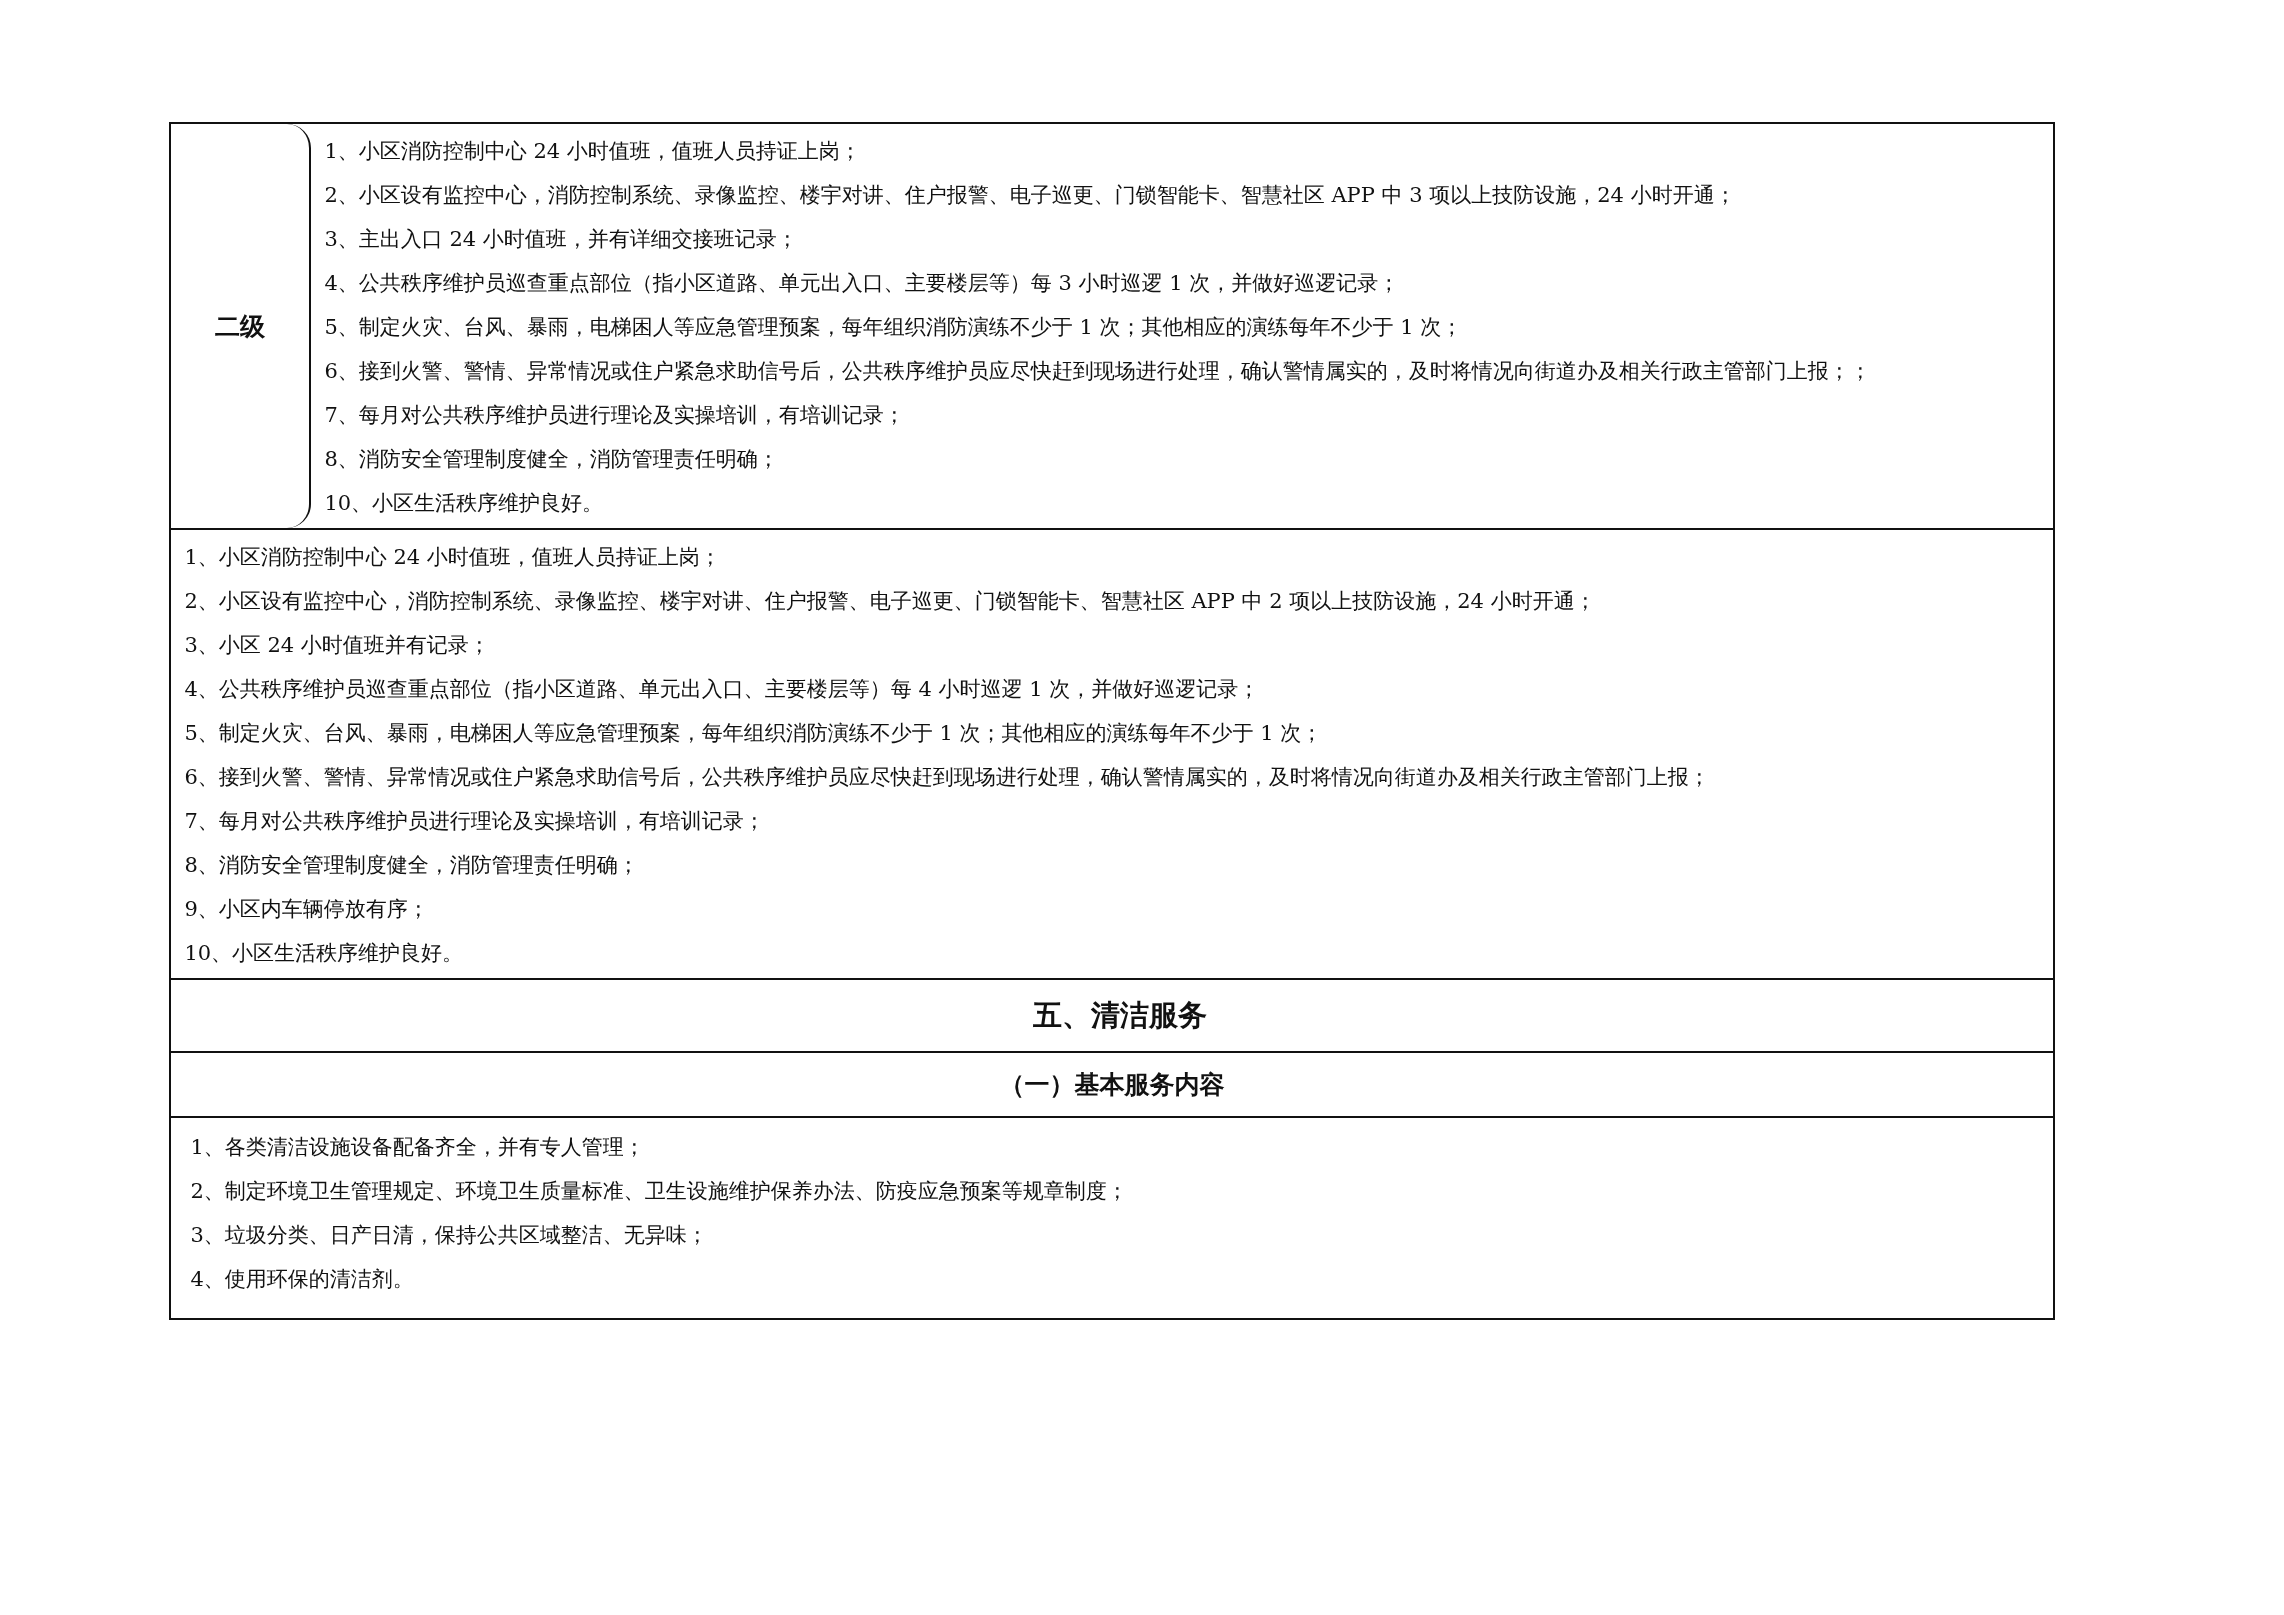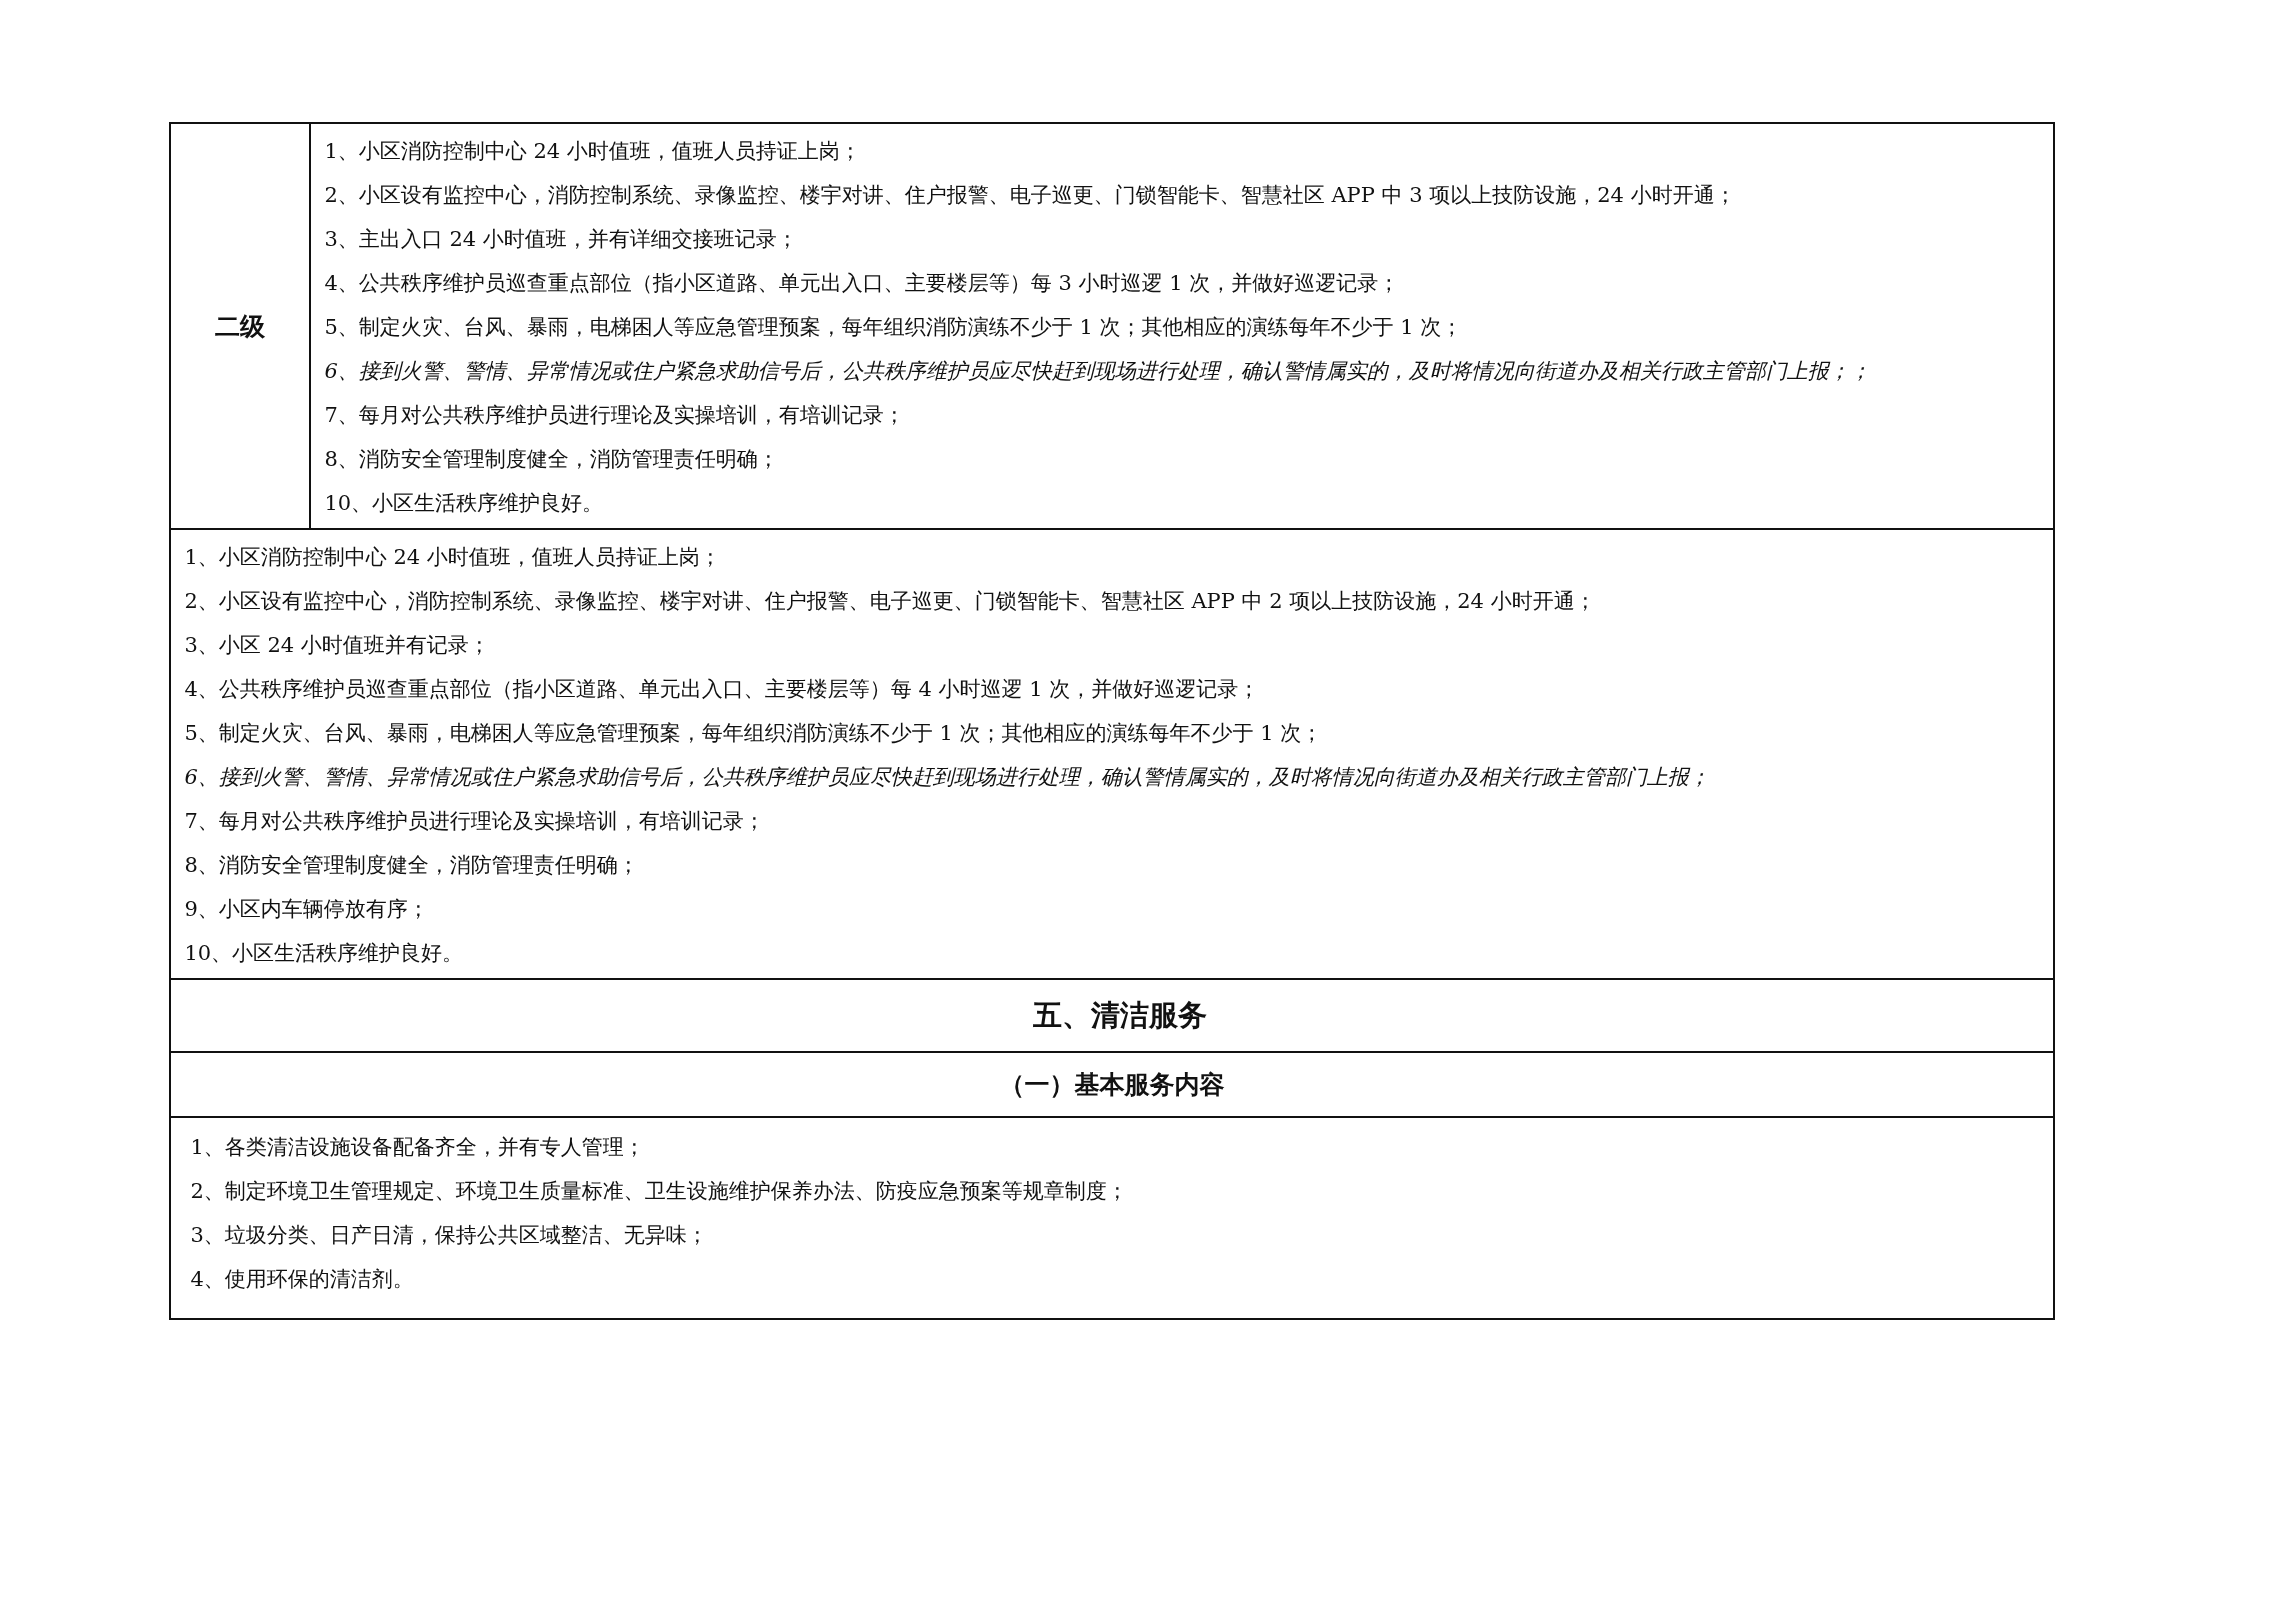--- a/index.html
+++ b/index.html
@@ -10,27 +10,27 @@
   }
   .page-table {
     position: absolute; left: 169px; top: 122px; width: 1886px;
     border: 2.6px solid #111; box-sizing: border-box;
   }
   .level-row { display: flex; border-bottom: 2.1px solid #111; }
   .level-row.last { border-bottom: 2.6px solid #111; }
   .level-label {
     width: 138px; flex: none; display: flex; align-items: center; justify-content: center;
     border-right: 2.1px solid #111;
-    font-size: 25px; font-weight: bold;
+    font-size: 25px; font-weight: bold; border-radius: 24px;
   }
   .level-items { flex: 1; padding: 5.1px 0 3.1px 13.4px; }
   .item {
     font-size: 21px; line-height: 44px; white-space: nowrap;
   }
-  .item.wrap { white-space: normal; line-height: 44px; padding-right: 18px; font-style: italic; }
+  .item.wrap { white-space: normal; line-height: 44px; padding-right: 18px; }
   .section-title {
     height: 71px; display: flex; align-items: center; justify-content: center;
     font-size: 29px; font-weight: bold; border-bottom: 2.1px solid #111;
     font-family: "DejaVu Sans", "Liberation Sans", sans-serif;
     padding-left: 16px;
   }
   .sub-title {
     height: 63px; display: flex; align-items: center; justify-content: center;
     font-size: 25px; font-weight: bold; border-bottom: 2.1px solid #111;
     font-family: Liberation Sans, sans-serif;

